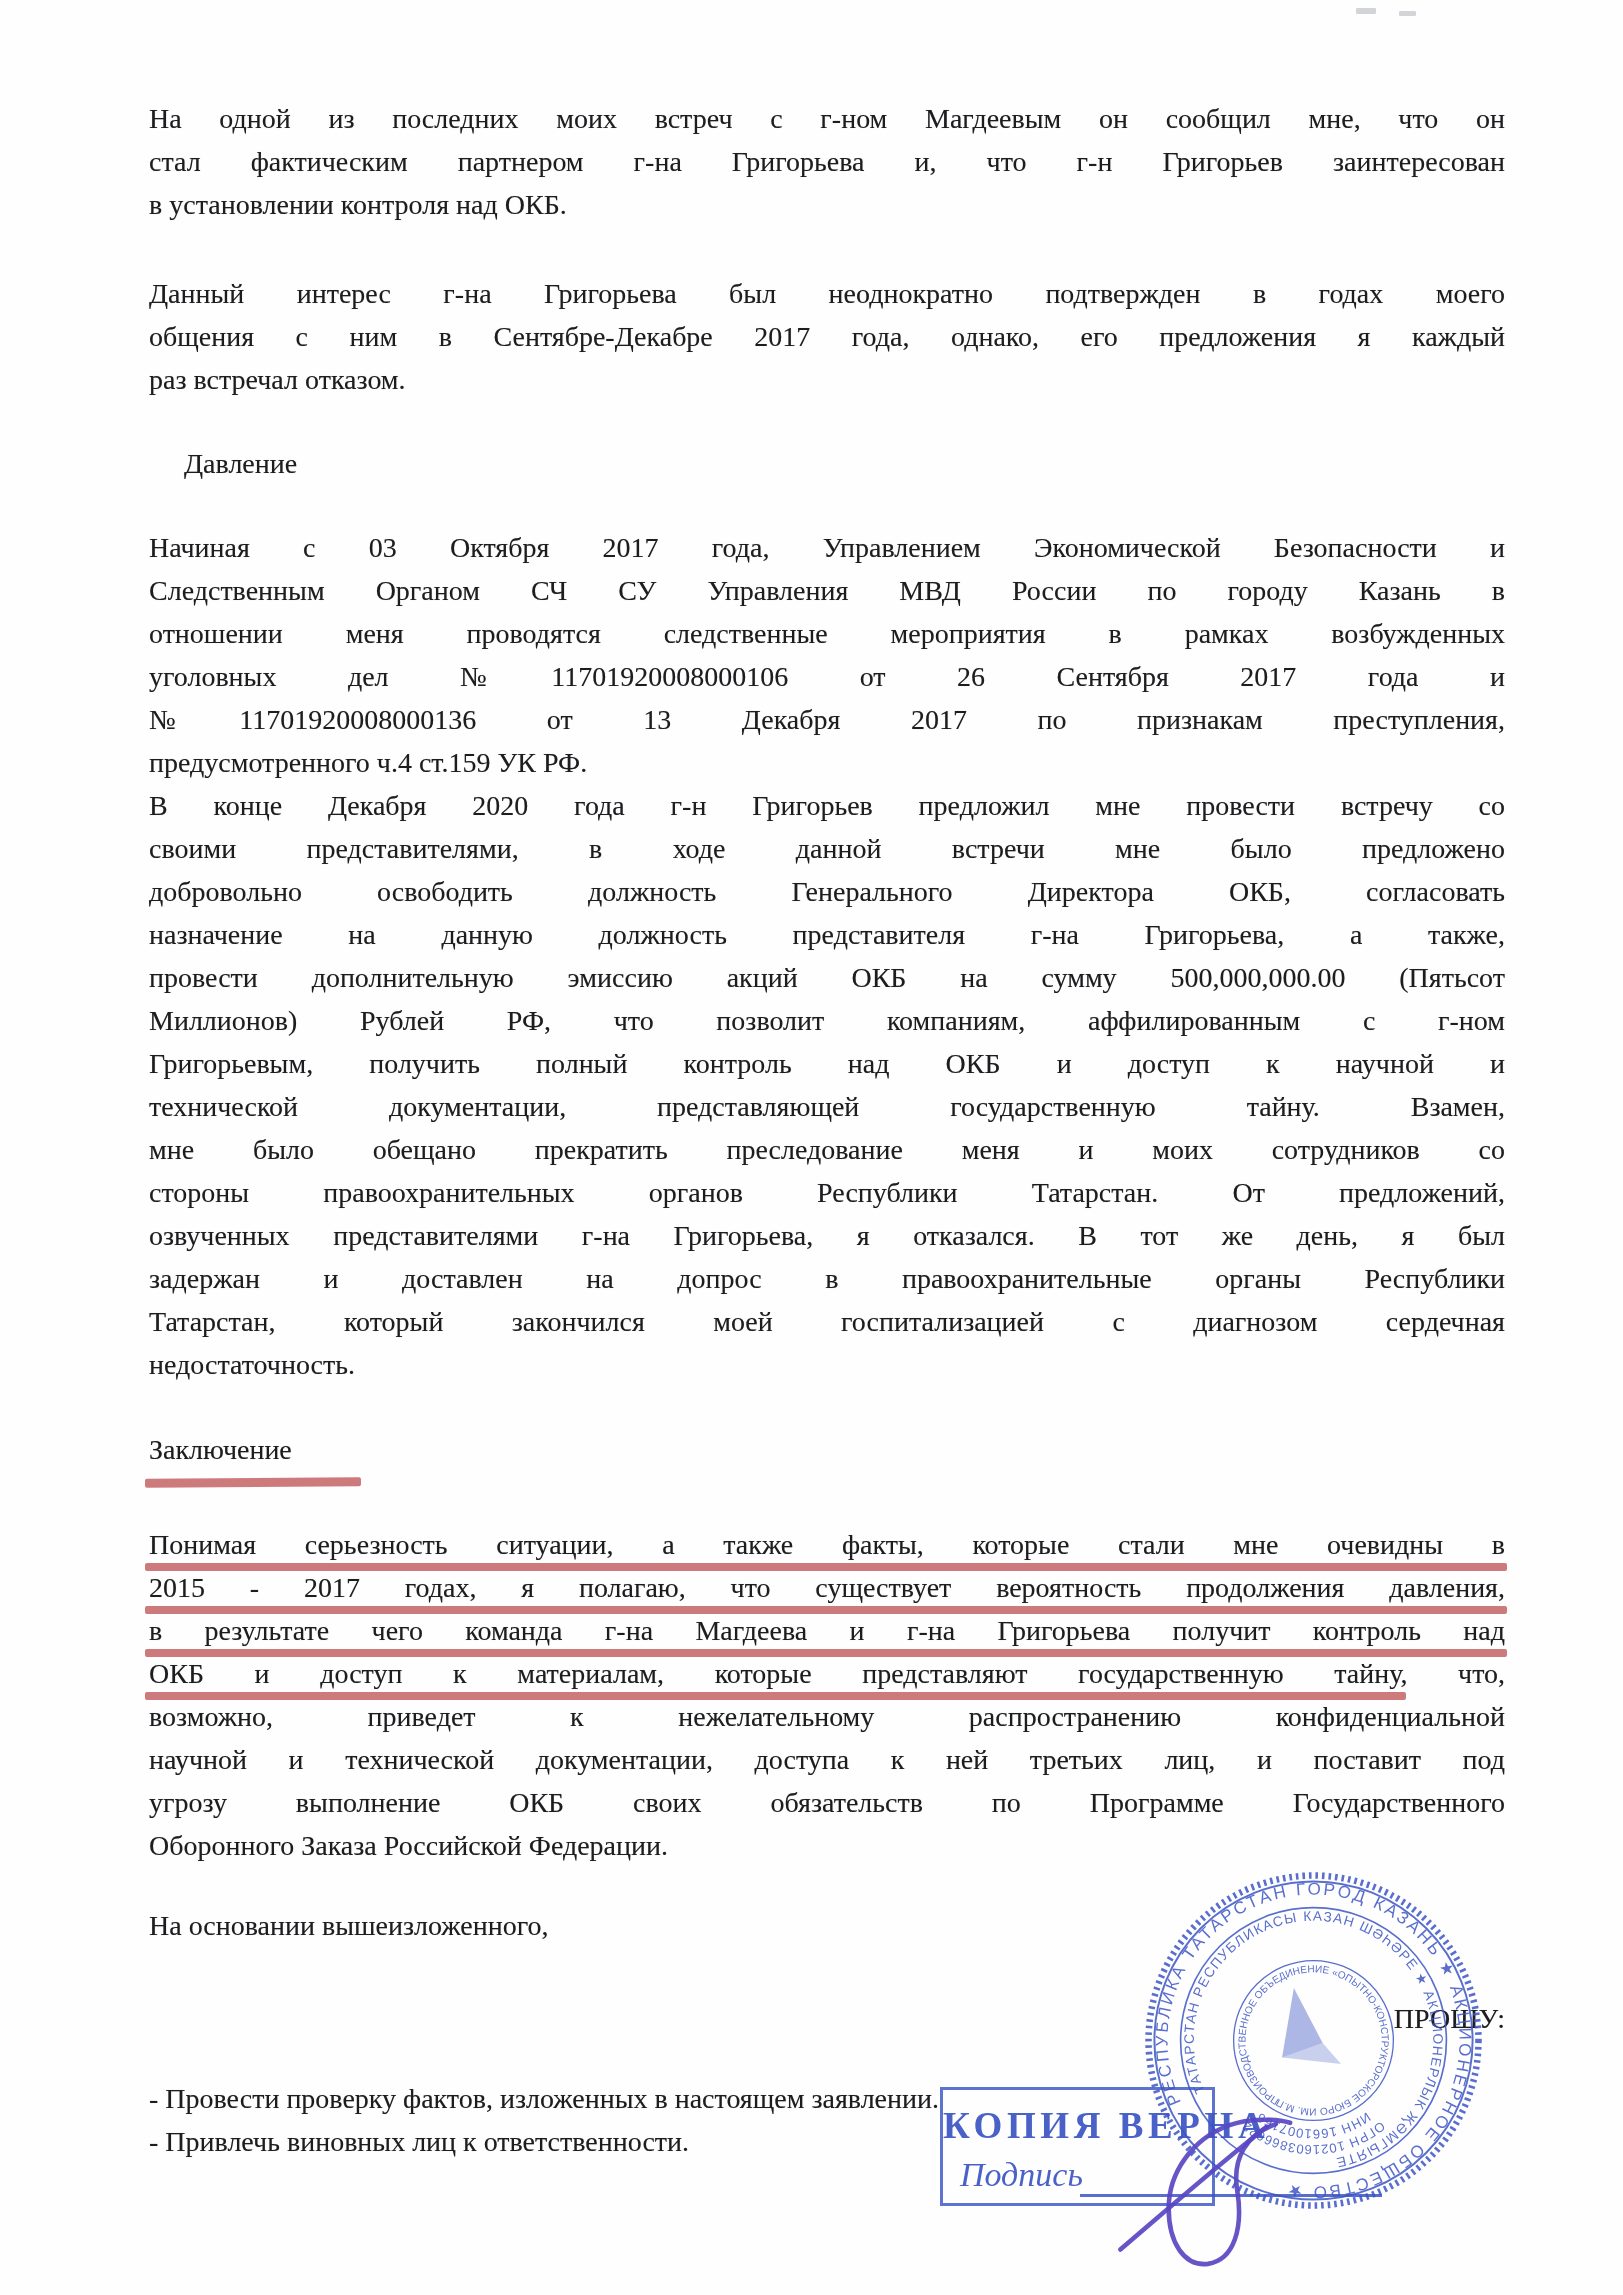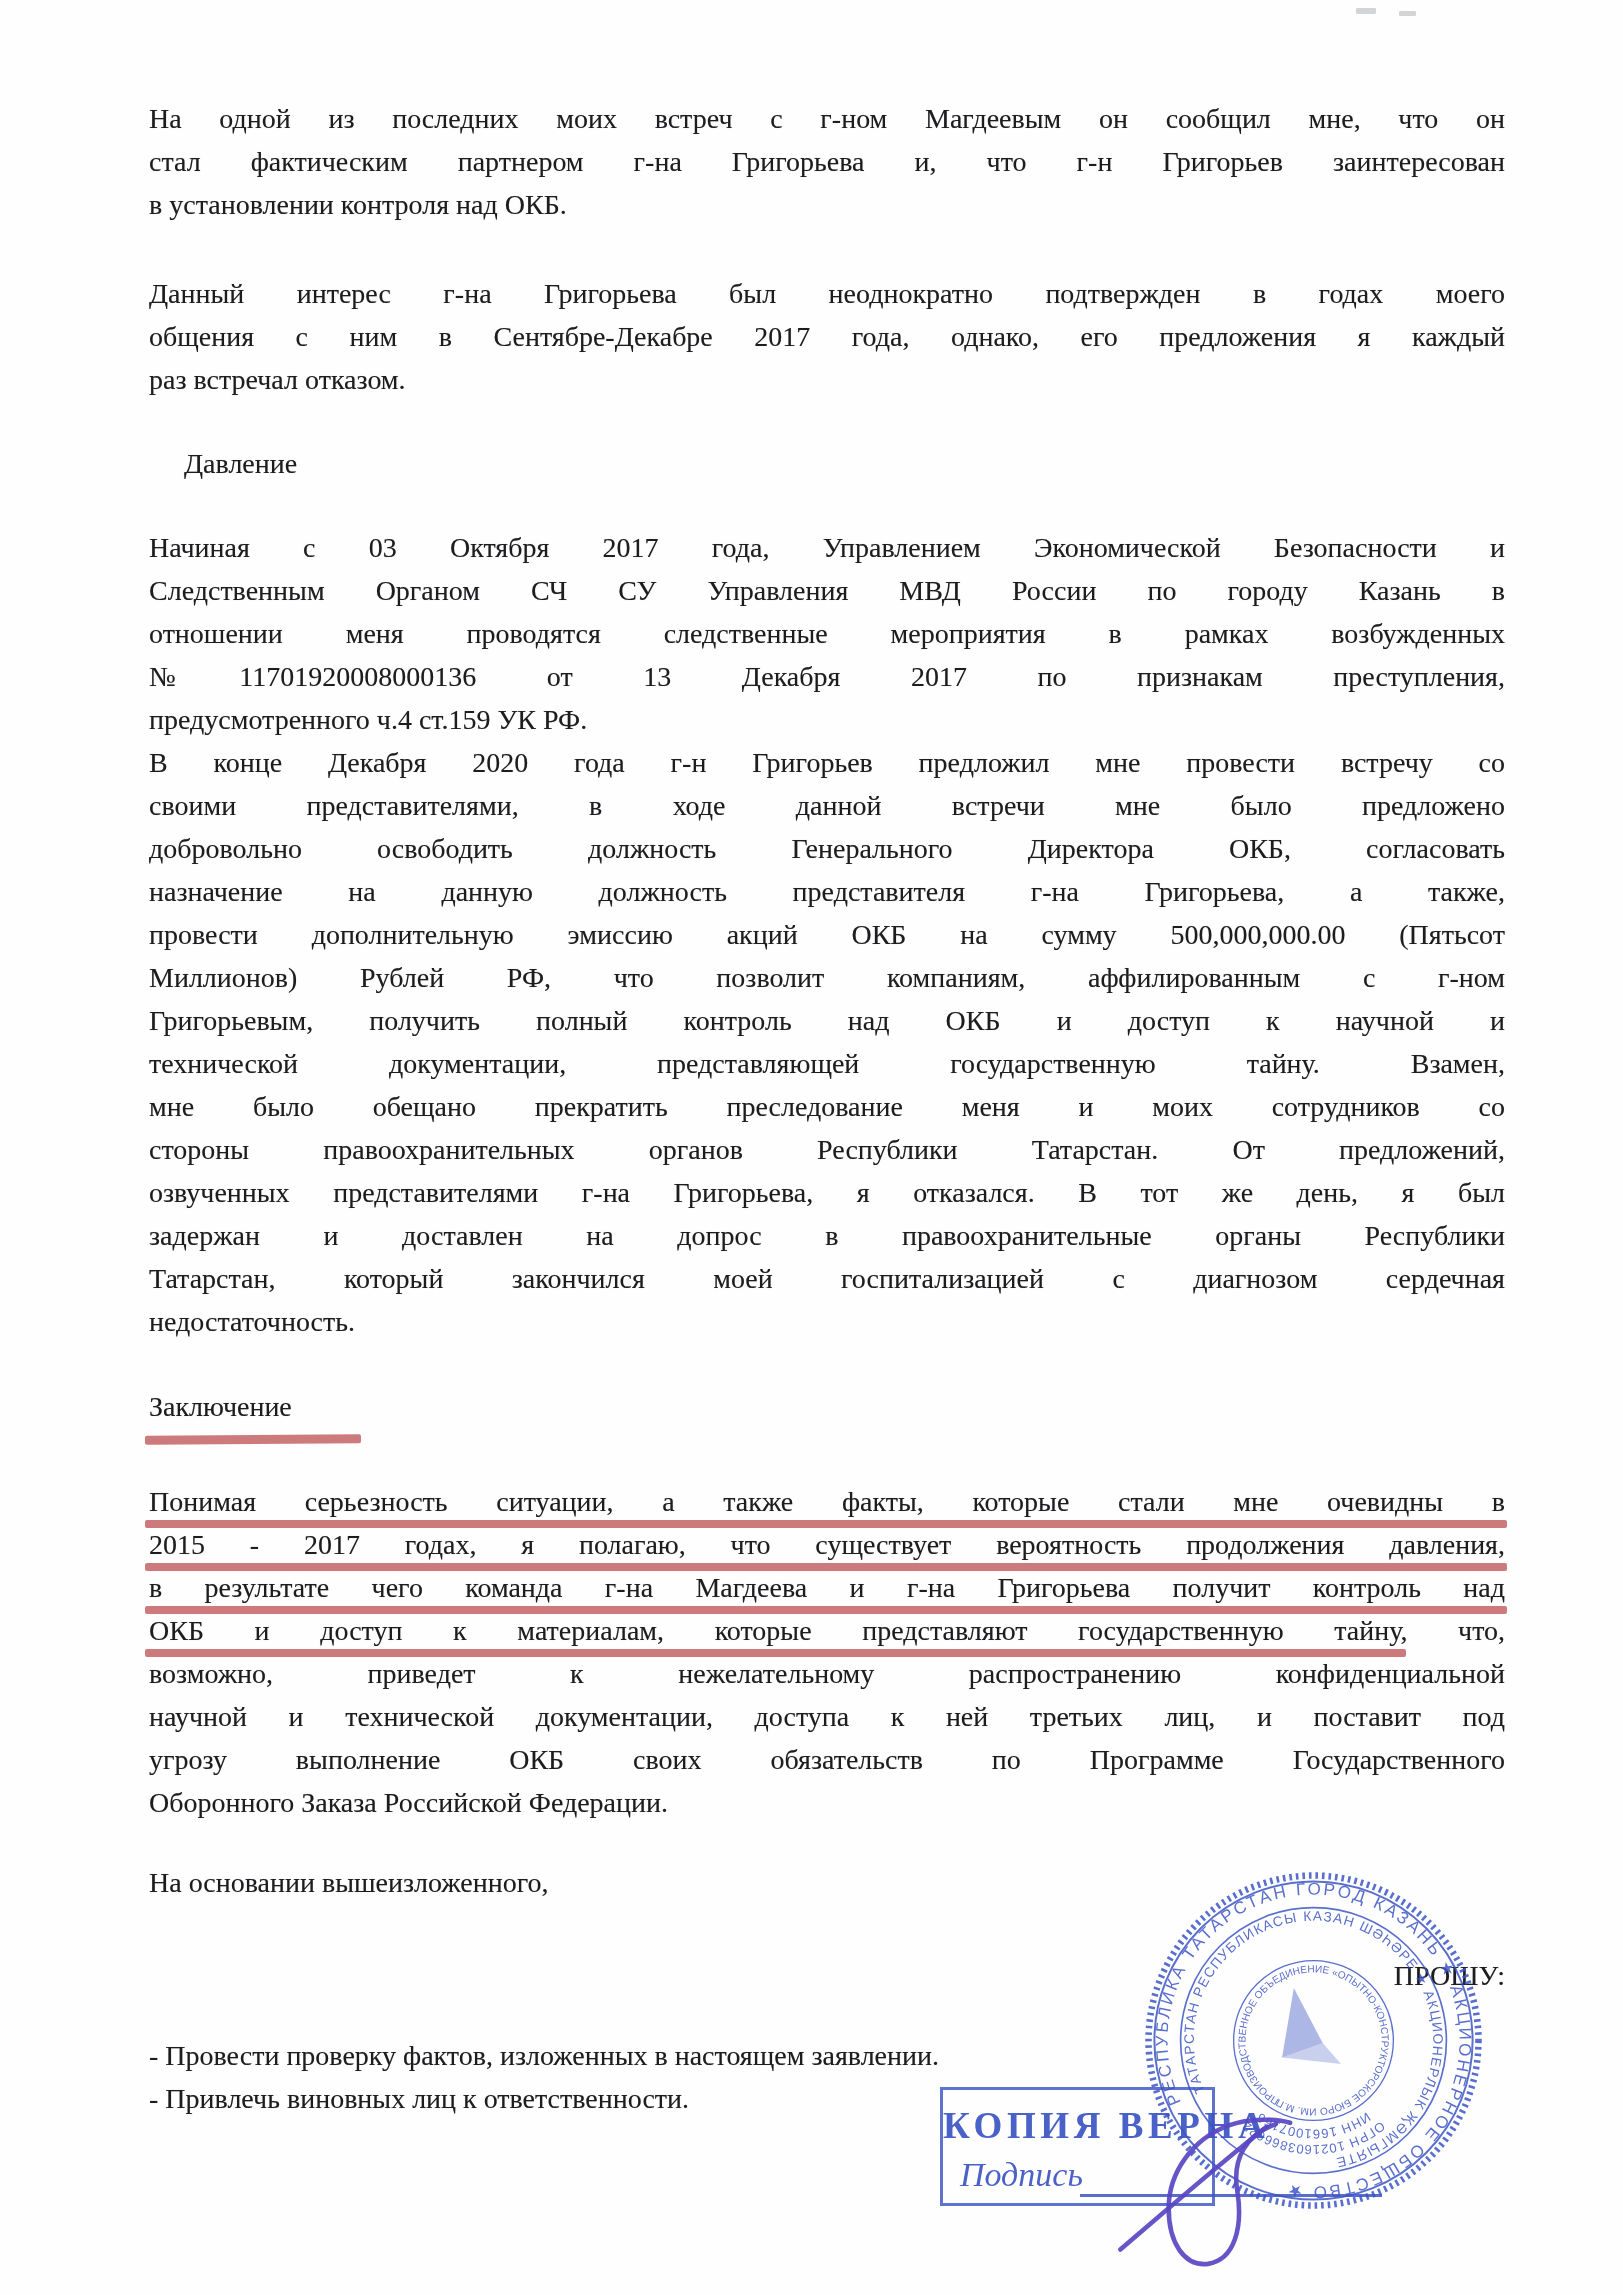--- a/index.html
+++ b/index.html
@@ -74,20 +74,21 @@
         <div class="line just">общения с ним в Сентябре-Декабре 2017 года, однако, его предложения я каждый</div>
         <div class="line">раз встречал отказом.</div>
       </div>
       <div class="block heading" style="margin-top: 41px; margin-left: 35px;">
         <div class="line">Давление</div>
       </div>
       <div class="block paragraph justify" style="margin-top: 41px;">
         <div class="line just">Начиная с 03 Октября 2017 года, Управлением Экономической Безопасности и</div>
         <div class="line just">Следственным Органом СЧ СУ Управления МВД России по городу Казань в</div>
         <div class="line just">отношении меня проводятся следственные мероприятия в рамках возбужденных</div>
+        <div class="line just">уголовных дел №11701920008000106 от 26 Сентября 2017 года и</div>
         <div class="line just">№11701920008000136 от 13 Декабря 2017 по признакам преступления,</div>
         <div class="line">предусмотренного ч.4 ст.159 УК РФ.</div>
       </div>
       <div class="block paragraph justify">
         <div class="line just">В конце Декабря 2020 года г-н Григорьев предложил мне провести встречу со</div>
         <div class="line just">своими представителями, в ходе данной встречи мне было предложено</div>
         <div class="line just">добровольно освободить должность Генерального Директора ОКБ, согласовать</div>
         <div class="line just">назначение на данную должность представителя г-на Григорьева, а также,</div>
         <div class="line just">провести дополнительную эмиссию акций ОКБ на сумму 500,000,000.00 (Пятьсот</div>
         <div class="line just">Миллионов) Рублей РФ, что позволит компаниям, аффилированным с г-ном</div>

